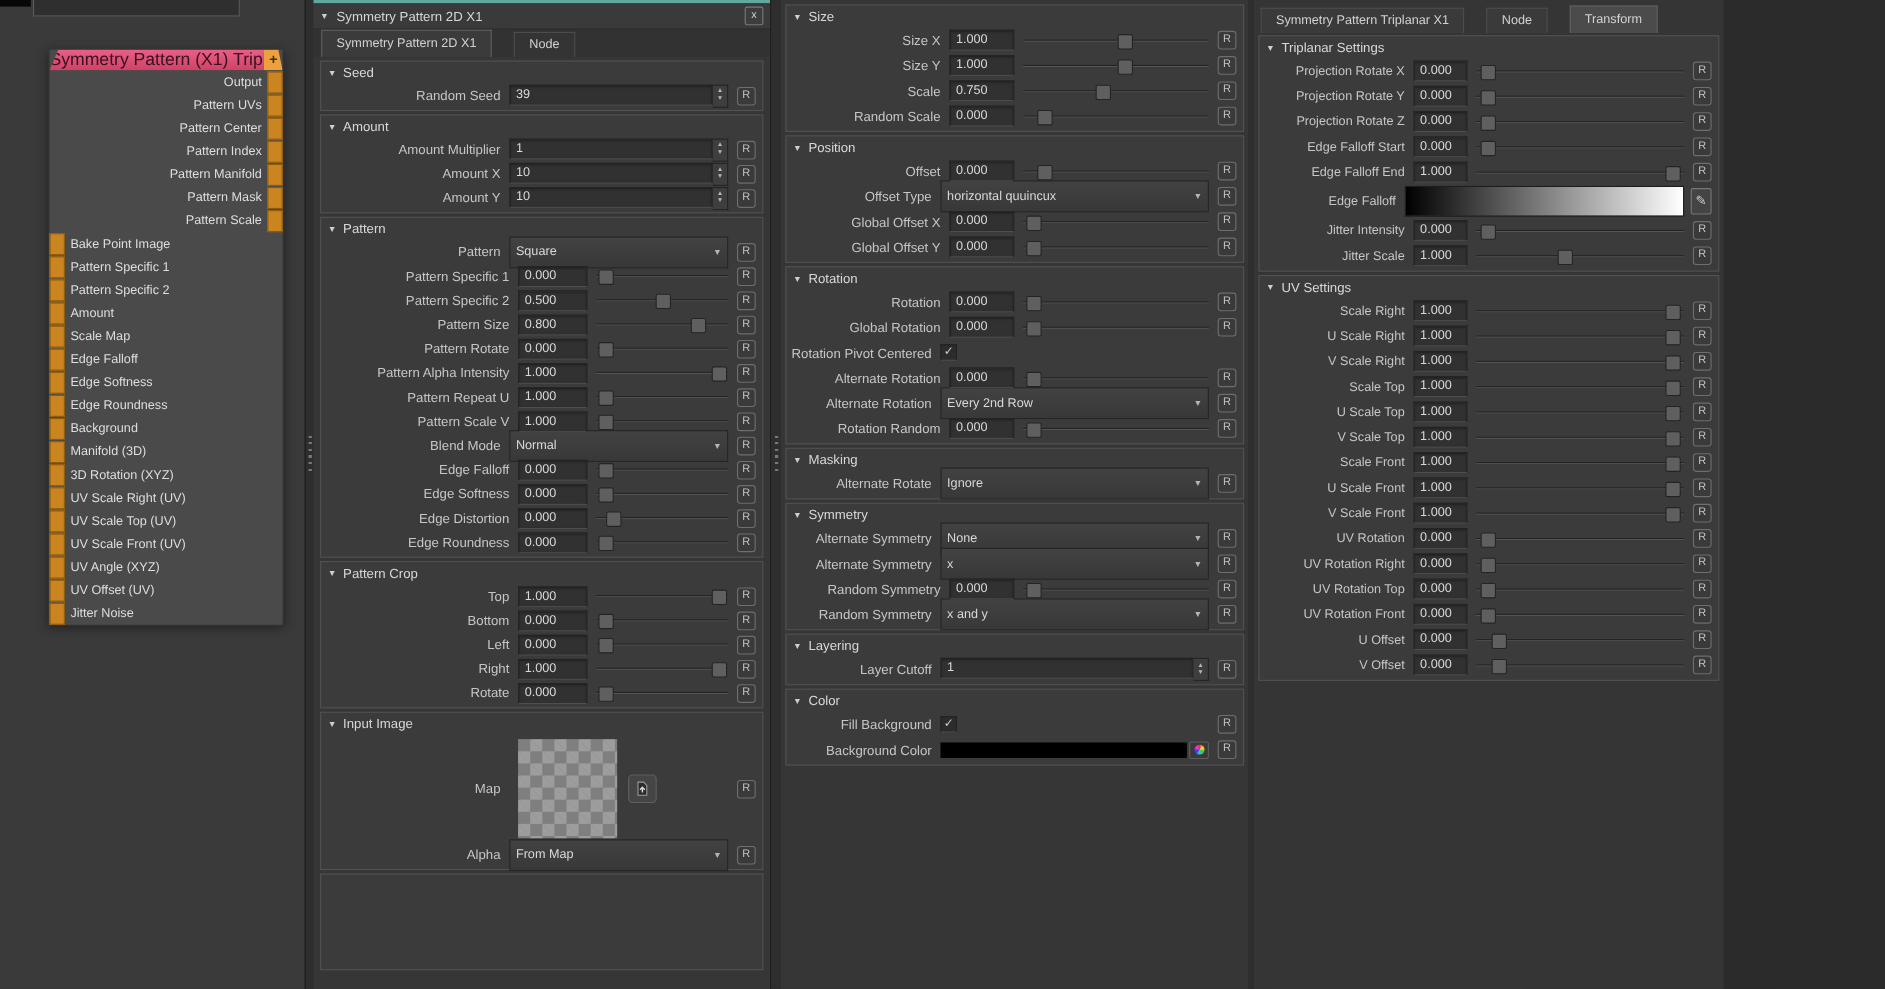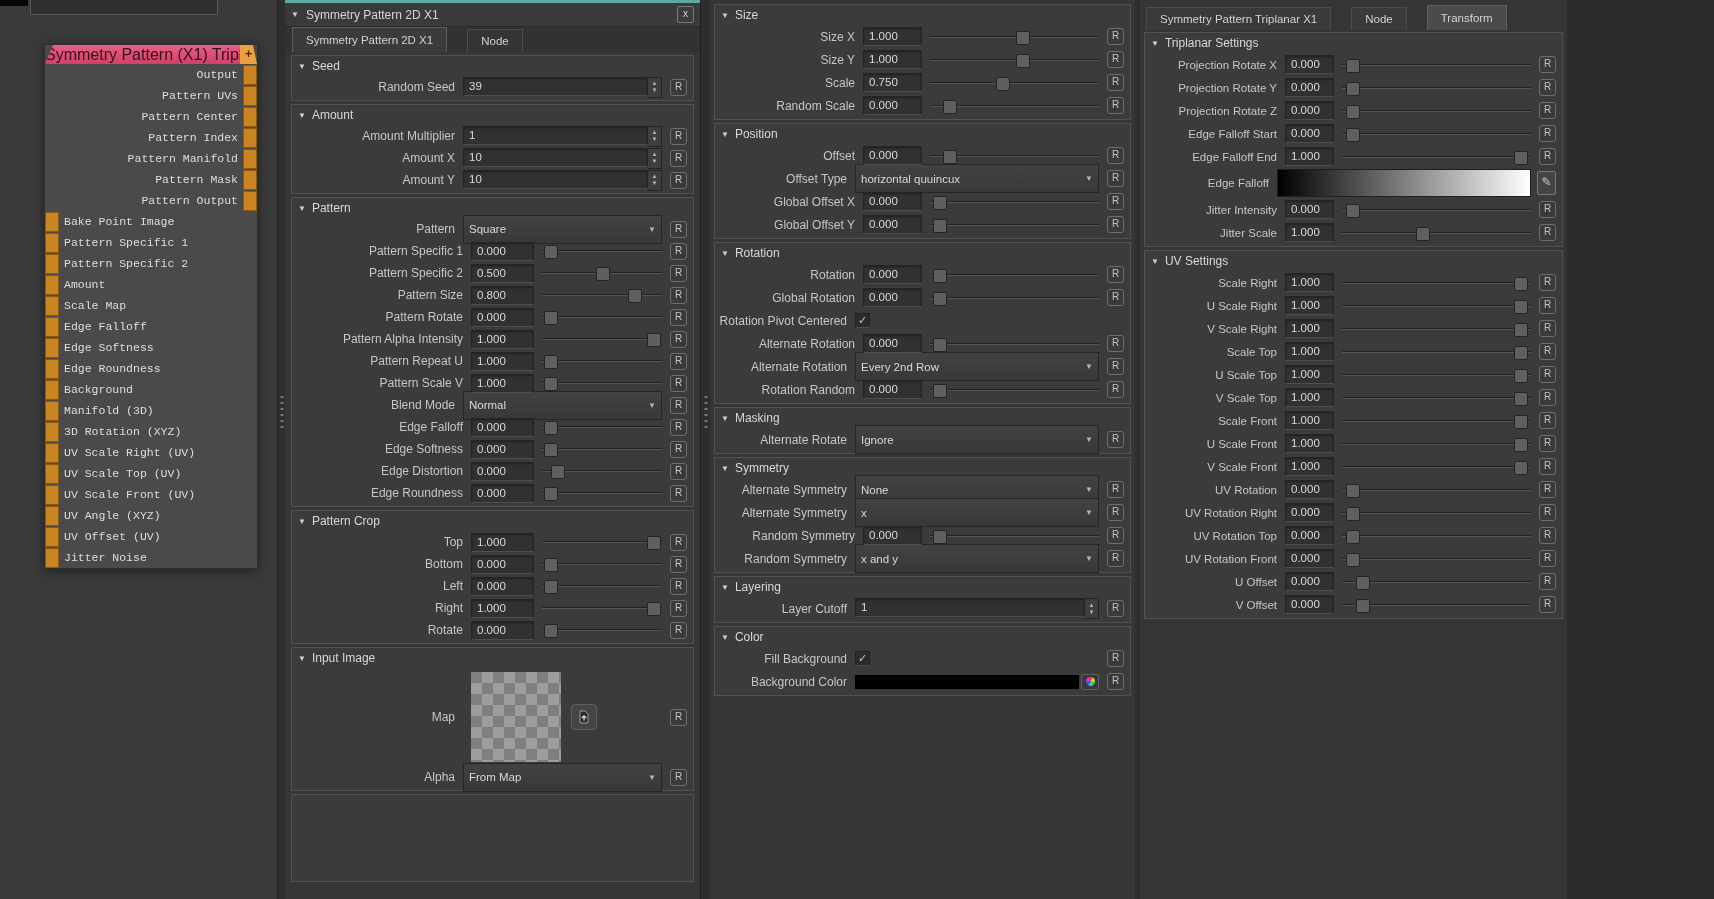--- a/index.html
+++ b/index.html
@@ -6,21 +6,21 @@
   .stage{position:relative;width:1714px;height:899px;overflow:hidden;background:#2b2b2b;color:#c8c8c8;}
 
   
   .left-panel{position:absolute;left:0;top:0;width:277px;height:899px;background:#3a3a3a;border-right:1px solid #242424;}
   .tl-black{position:absolute;left:0;top:0;width:28px;height:6px;background:#070707;}
   .tl-tab{position:absolute;left:30px;top:0;width:186px;height:14px;background:#2f2f2f;border:1px solid #5a5a5a;border-top:none;}
   .node{position:absolute;left:44px;top:44px;width:212px;background:#4a4a4a;box-shadow:0 2px 10px rgba(0,0,0,.45);border:1px solid #2e2e2e;}
   .node-header{display:flex;height:19px;clip-path:polygon(8px 0,calc(100% - 4px) 0,100% 100%,0 100%);}
   .node-title{flex:1;background:linear-gradient(#e86086,#d14067);color:#34121f;font-size:16px;line-height:19px;text-align:center;white-space:nowrap;overflow:hidden;}
   .node-plus{width:17px;background:#eda03f;color:#4a2c08;font-size:13px;font-weight:bold;line-height:18px;text-align:center;}
-  .node-body{display:flex;flex-direction:column;font-family:Liberation Mono, monospace;}
+  .node-body{display:flex;flex-direction:column;}
   .nrow{display:flex;align-items:center;height:21px;font-size:11.5px;color:#dedede;}
   .nrow.out{justify-content:flex-end;}
   .nlabel{white-space:nowrap;}
   .nrow.out .nlabel{margin-right:5px;}
   .nrow.in .nlabel{margin-left:5px;}
   .conn{width:12px;height:18px;background:#ca8420;border:1px solid #8a5a12;flex:none;}
 
   
   .split{position:absolute;top:0;height:899px;background:#2e2e2e;border-left:1px solid #1f1f1f;border-right:1px solid #1f1f1f;}
   .s1{left:277px;width:8px;} .s2{left:700px;width:10px;} .s3{left:1135px;width:5px;border:none;}
@@ -135,21 +135,21 @@
           </div>
           <div class="nrow out">
             <span class="nlabel">Pattern Manifold</span>
             <div class="conn"></div>
           </div>
           <div class="nrow out">
             <span class="nlabel">Pattern Mask</span>
             <div class="conn"></div>
           </div>
           <div class="nrow out">
-            <span class="nlabel">Pattern Output</span>
+            <span class="nlabel">Pattern Scale</span>
             <div class="conn"></div>
           </div>
           <div class="nrow in">
             <div class="conn"></div>
             <span class="nlabel">Bake Point Image</span>
           </div>
           <div class="nrow in">
             <div class="conn"></div>
             <span class="nlabel">Pattern Specific 1</span>
           </div>

